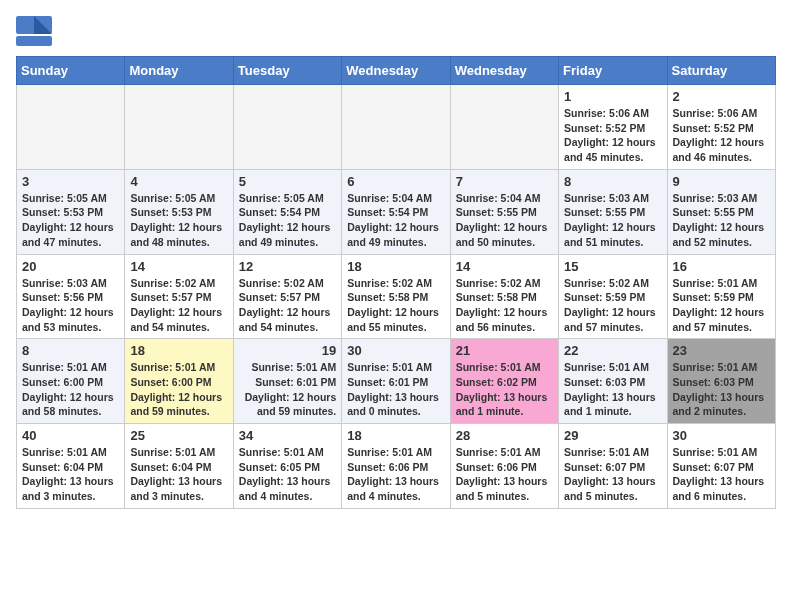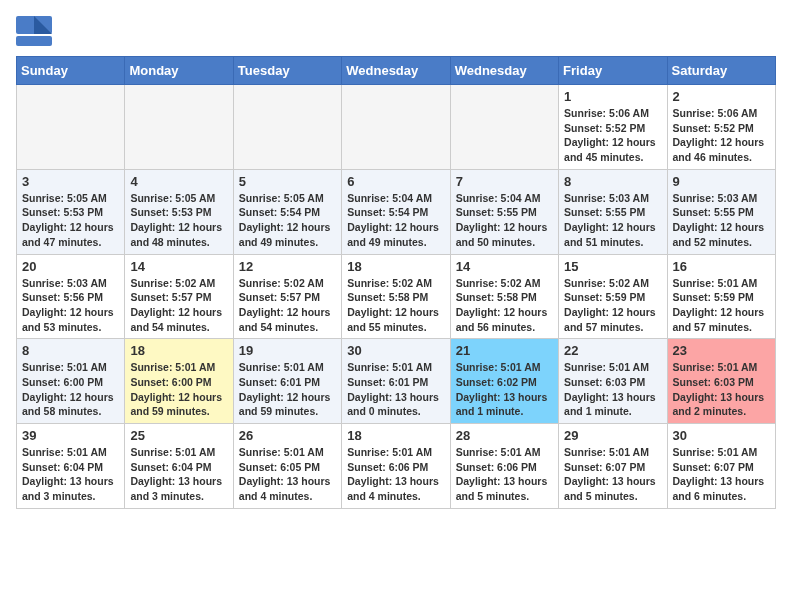--- a/index.html
+++ b/index.html
@@ -251,73 +251,73 @@
 Daylight: 12 hours
 and 58 minutes.</div>
         </td>
         <td style="background: #fef9c3; margin-top: 28px;">
           <span class="day-num">18</span>
           <div class="day-info" style="white-space: pre-line;">Sunrise: 5:01 AM
 Sunset: 6:00 PM
 Daylight: 12 hours
 and 59 minutes.</div>
         </td>
-        <td style="background: rgb(240, 244, 250);">
+        <td style="background: rgb(240, 244, 250); text-align: right;">
           <span class="day-num">19</span>
           <div class="day-info" style="white-space: pre-line;">Sunrise: 5:01 AM
 Sunset: 6:01 PM
 Daylight: 12 hours
 and 59 minutes.</div>
         </td>
         <td style="background: rgb(240, 244, 250);">
           <span class="day-num">30</span>
           <div class="day-info" style="white-space: pre-line;">Sunrise: 5:01 AM
 Sunset: 6:01 PM
 Daylight: 13 hours
 and 0 minutes.</div>
         </td>
-        <td style="background: #7dd3fc;">
+        <td style="background: #f9a8d4;">
           <span class="day-num">21</span>
           <div class="day-info" style="white-space: pre-line;">Sunrise: 5:01 AM
 Sunset: 6:02 PM
 Daylight: 13 hours
 and 1 minute.</div>
         </td>
         <td style="background: rgb(240, 244, 250);">
           <span class="day-num">22</span>
           <div class="day-info" style="white-space: pre-line;">Sunrise: 5:01 AM
 Sunset: 6:03 PM
 Daylight: 13 hours
 and 1 minute.</div>
         </td>
-        <td style="background: #fca5a5; margin-left: 6px;">
+        <td style="background: #a3a3a3; margin-left: 6px;">
           <span class="day-num">23</span>
           <div class="day-info" style="white-space: pre-line;">Sunrise: 5:01 AM
 Sunset: 6:03 PM
 Daylight: 13 hours
 and 2 minutes.</div>
         </td>
       </tr>
       <tr>
         <td>
-          <span class="day-num">39</span>
+          <span class="day-num">40</span>
           <div class="day-info" style="white-space: pre-line;">Sunrise: 5:01 AM
 Sunset: 6:04 PM
 Daylight: 13 hours
 and 3 minutes.</div>
         </td>
         <td>
           <span class="day-num">25</span>
           <div class="day-info" style="white-space: pre-line;">Sunrise: 5:01 AM
 Sunset: 6:04 PM
 Daylight: 13 hours
 and 3 minutes.</div>
         </td>
         <td>
-          <span class="day-num">26</span>
+          <span class="day-num">34</span>
           <div class="day-info" style="white-space: pre-line;">Sunrise: 5:01 AM
 Sunset: 6:05 PM
 Daylight: 13 hours
 and 4 minutes.</div>
         </td>
         <td>
           <span class="day-num">18</span>
           <div class="day-info" style="white-space: pre-line;">Sunrise: 5:01 AM
 Sunset: 6:06 PM
 Daylight: 13 hours

